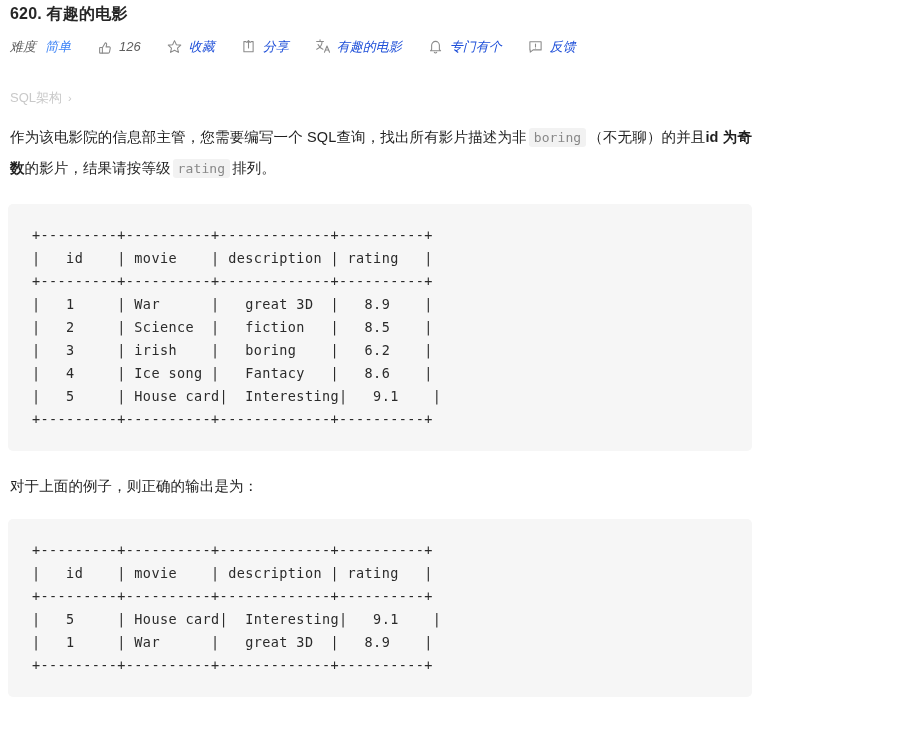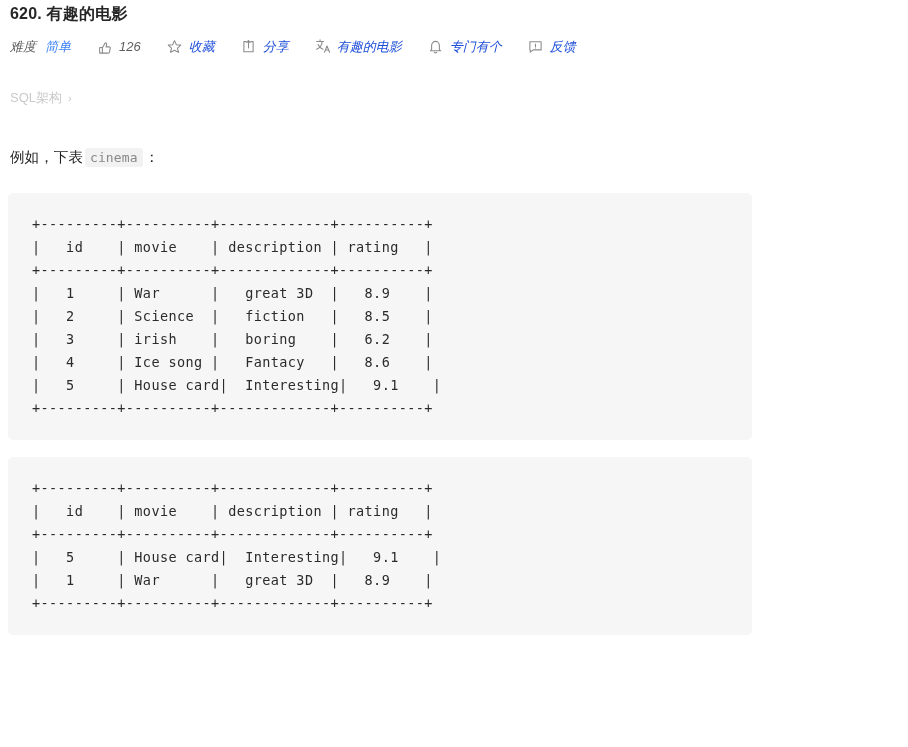--- a/index.html
+++ b/index.html
@@ -204,33 +204,34 @@
     </div>
 
   </div>
 
   <div class="schema-link">
     <span>SQL架构</span>
     <span class="chev">›</span>
   </div>
 
 
-
-  <p class="para p3"><span>例如，下表</span><code class="inline">cinema</code><span>：</span></p>
+  <p class="para p2"><span>作为该电影院的信息部主管，您需要编写一个 SQL查询，找出所有影片描述为非</span><code class="inline">boring</code><span>（不无聊）的并且</span><b class="strong">id 为奇数</b><span>的影片，结果请按等级</span><code class="inline">rating</code><span>排列。</span></p>
+
 
   <pre class="codeblock cb1">+---------+----------+-------------+----------+
 |   id    | movie    | description | rating   |
 +---------+----------+-------------+----------+
 |   1     | War      |   great 3D  |   8.9    |
 |   2     | Science  |   fiction   |   8.5    |
 |   3     | irish    |   boring    |   6.2    |
 |   4     | Ice song |   Fantacy   |   8.6    |
 |   5     | House card|  Interesting|   9.1    |
 +---------+----------+-------------+----------+</pre>
 
+  <p class="para p4">对于上面的例子，则正确的输出是为：</p>
 
   <pre class="codeblock cb2">+---------+----------+-------------+----------+
 |   id    | movie    | description | rating   |
 +---------+----------+-------------+----------+
 |   5     | House card|  Interesting|   9.1    |
 |   1     | War      |   great 3D  |   8.9    |
 +---------+----------+-------------+----------+</pre>
 
 </div>
 

